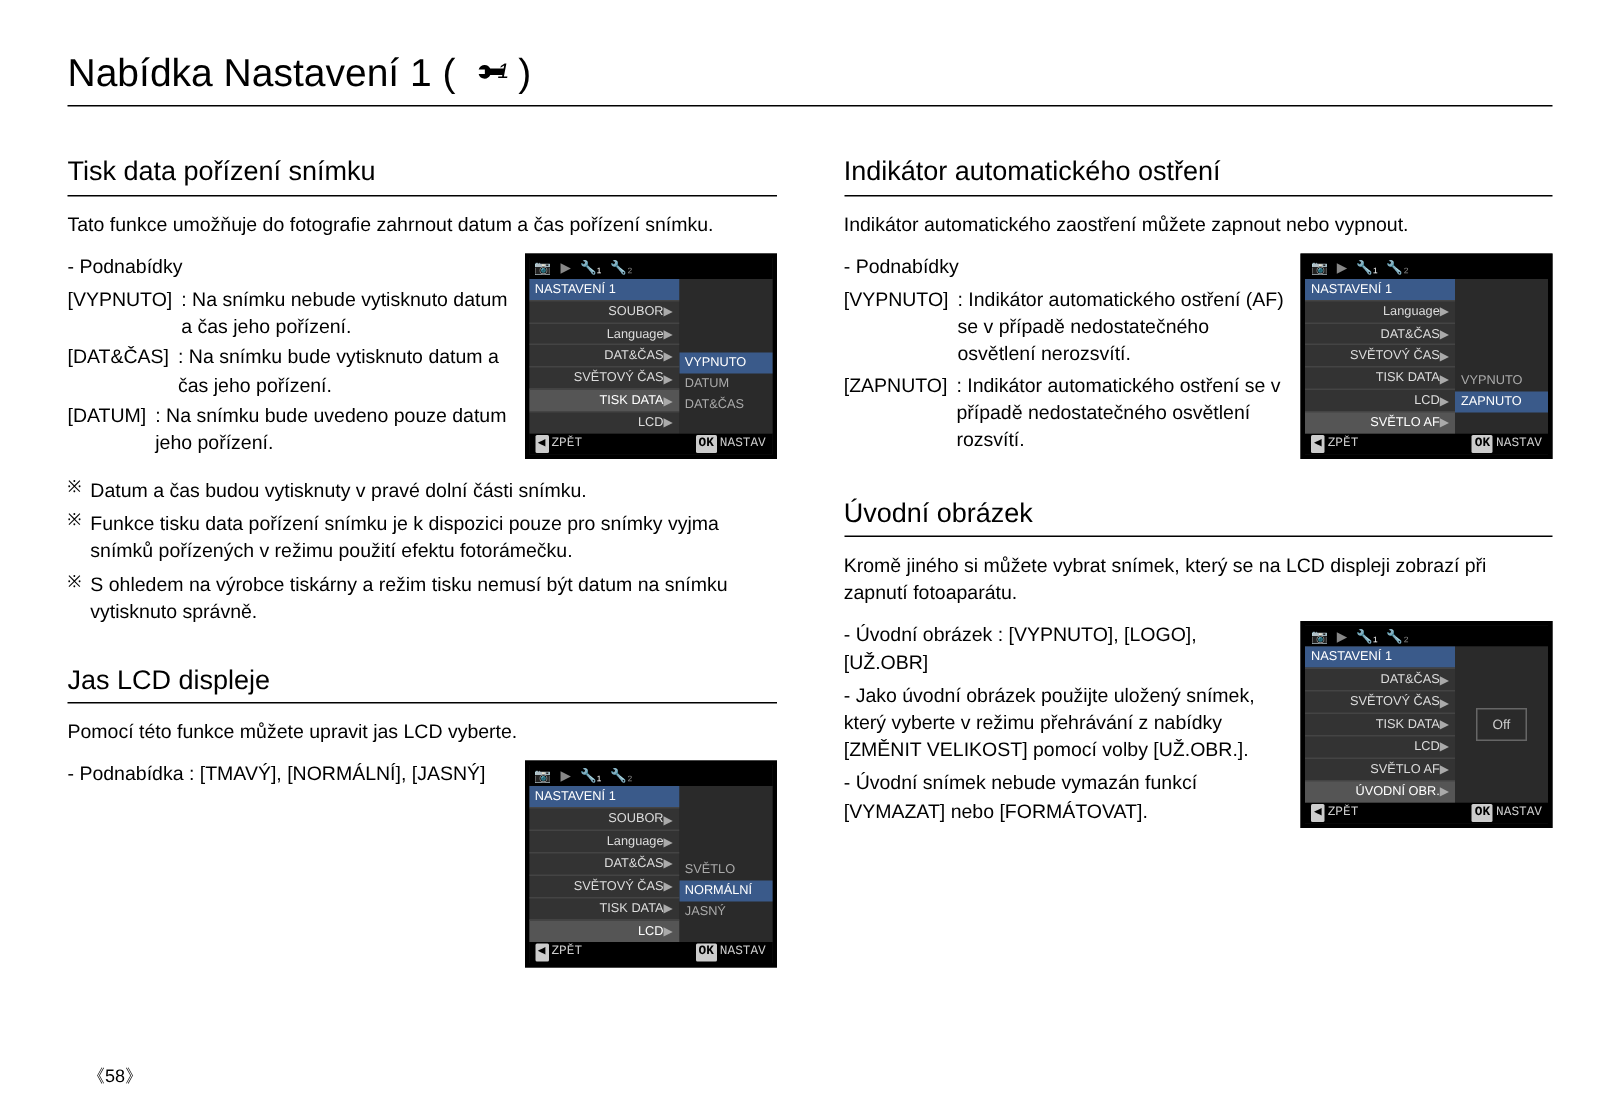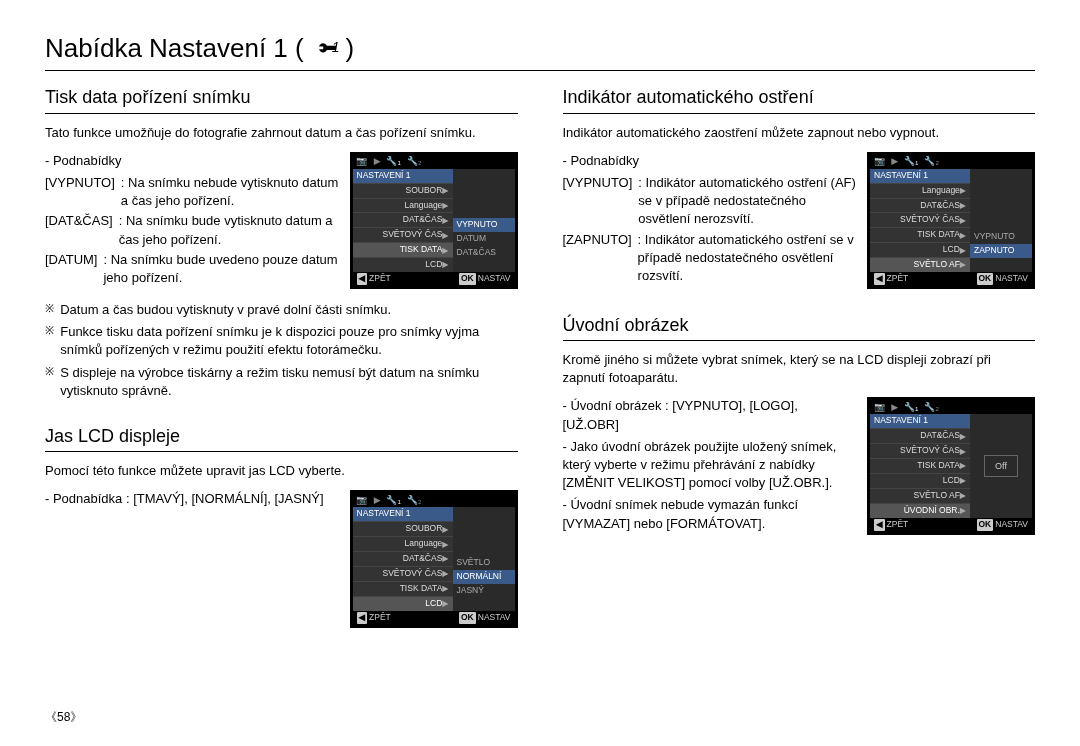--- a/index.html
+++ b/index.html
@@ -11,21 +11,21 @@
     padding: 30px 45px 20px 45px;
     color: #000;
     font-size: 13px;
     line-height: 1.4;
   }
   .page-title {
     font-size: 26px;
     font-weight: normal;
     border-bottom: 1.5px solid #000;
     padding-bottom: 4px;
-    margin-bottom: 14px;
+    margin-bottom: 31px;
     display: flex;
     align-items: center;
     gap: 6px;
   }
   .columns {
     display: flex;
     gap: 45px;
   }
   .col { flex: 1; }
   .section-heading {
@@ -64,27 +64,27 @@
   }
   .lcd-tabs span.active { color: #fff; }
   .lcd-body { display: flex; }
   .lcd-left { flex: 1; background: #333; }
   .lcd-left .hdr { background: #3a5a8a; color: #fff; padding: 1px 4px; font-size: 8.5px; }
   .lcd-left .itm { padding: 1px 4px; border-top: 1px solid #444; display:flex; justify-content:flex-end; align-items:center; font-size:8.5px;}
   .lcd-left .itm.sel { background:#555; color:#fff; }
   .lcd-right { width: 62px; background: #2a2a2a; }
   .lcd-right .ropt { padding: 1px 4px; font-size:8.5px; color:#aaa;}
   .lcd-right .ropt.sel { background:#3a5a8a; color:#fff; }
-  .lcd-foot { background:#000; color:#ccc; display:flex; justify-content:space-between; padding:1px 4px; font-size:8.5px;}
+  .lcd-foot { background:#000; color:#ccc; display:flex; justify-content:space-between; padding:1px 4px; font-size:8.5px;font-family:Liberation Mono, monospace;}
   .lcd-foot .k { display:inline-block; background:#ccc; color:#000; padding:0 2px; font-weight:bold; margin-right:2px; border-radius:1px;}
   .arrow { font-size:8px; color:#aaa; }
   .lcd-single-right { width:62px; background:#2a2a2a; display:flex; align-items:center; justify-content:center;}
   .off-box { border:1px solid #666; padding:4px 10px; color:#ccc; font-size:9px;}
   .section { margin-bottom: 24px; }
-  .page-num { position:absolute; bottom:20px; left:45px; font-size:12px;}
+  .page-num { position:absolute; bottom:20px; left:58px; font-size:12px;}
   .page-num::before { content:"《"; }
   .page-num::after { content:"》"; }
   .wrench-icon { display:inline-flex; align-items:center; }
 </style>
 </head>
 <body>
 
 <h1 class="page-title">
   <span>Nabídka Nastavení 1 (</span>
   <span class="wrench-icon">
@@ -175,21 +175,21 @@
         <div class="note-row">
             <span class="note-mark">※</span>
             <span>Datum a čas budou vytisknuty v pravé dolní části snímku.</span>
           </div>
         <div class="note-row">
             <span class="note-mark">※</span>
             <span>Funkce tisku data pořízení snímku je k dispozici pouze pro snímky vyjma snímků pořízených v režimu použití efektu fotorámečku.</span>
           </div>
         <div class="note-row">
             <span class="note-mark">※</span>
-            <span>S displeje na výrobce tiskárny a režim tisku nemusí být datum na snímku vytisknuto správně.</span>
+            <span>S ohledem na výrobce tiskárny a režim tisku nemusí být datum na snímku vytisknuto správně.</span>
           </div>
       </div>
     </div>
 
     <div class="section">
       <h2 class="section-heading">Jas LCD displeje</h2>
       <p class="intro">Pomocí této funkce můžete upravit jas LCD vyberte.</p>
       <div class="body-block">
         <div class="body-text">
           <div class="sub-label">- Podnabídka : [TMAVÝ], [NORMÁLNÍ], [JASNÝ]</div>

